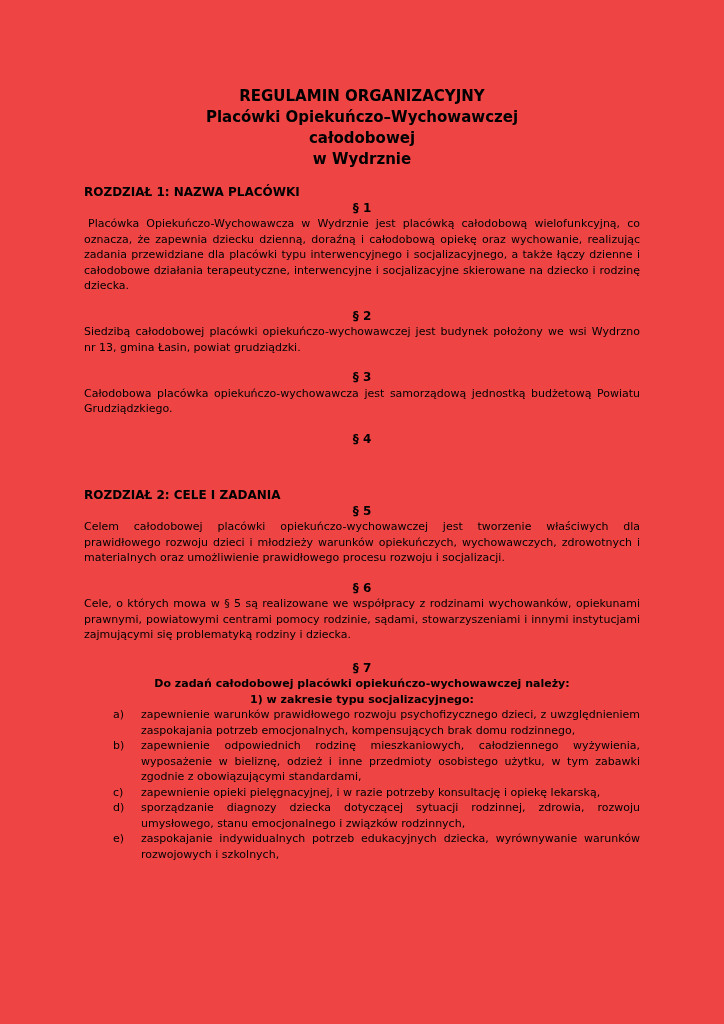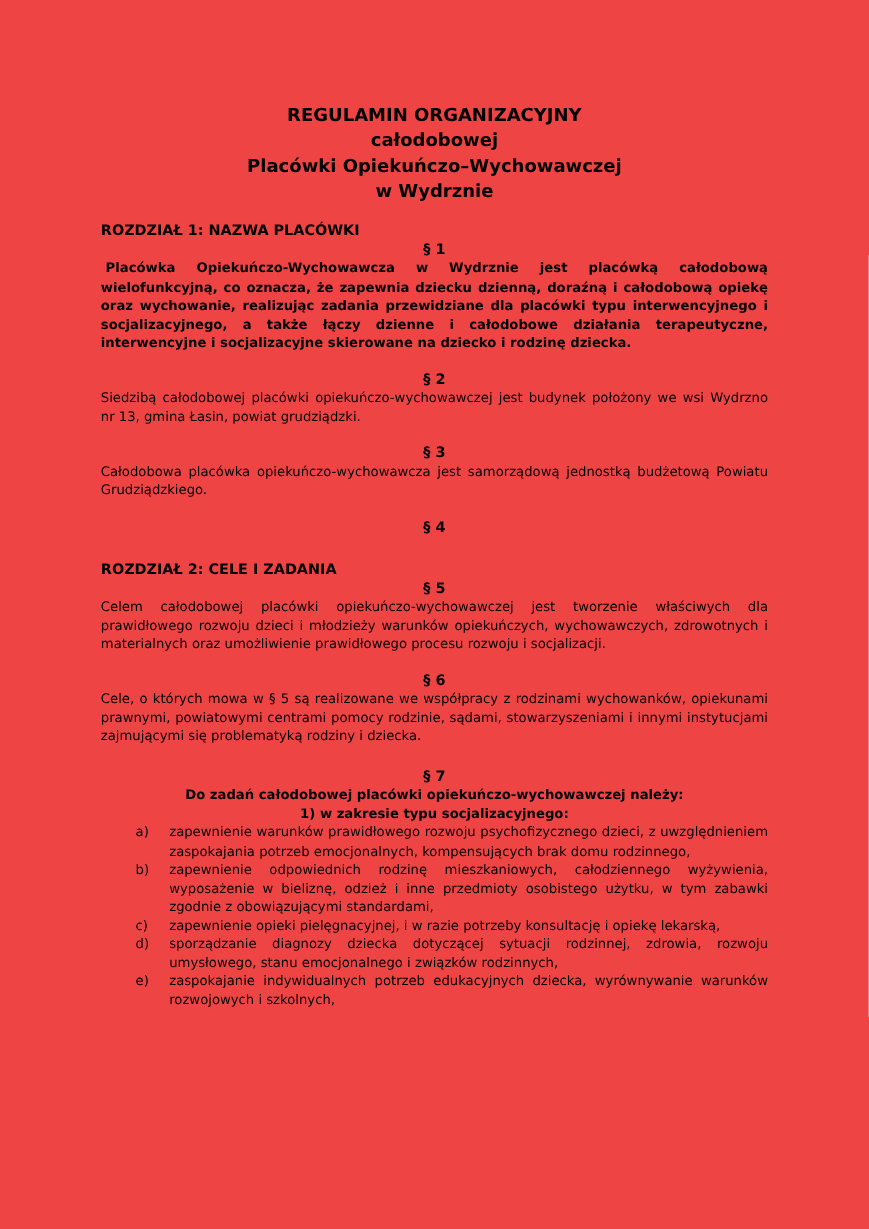--- a/index.html
+++ b/index.html
@@ -25,33 +25,33 @@
     font-weight: bold;
     font-size: 15px;
     line-height: 21px;
   }
   .chapter-heading {
     font-weight: bold;
     font-size: 12px;
     line-height: 15.5px;
   }
   .ch1 { margin-top: 15px; }
-  .ch2 { margin-top: 20px; }
+  .ch2 { margin-top: 41px; }
   .sec-marker {
     text-align: center;
     font-weight: bold;
     font-size: 12px;
     line-height: 15.5px;
   }
   .gap-std { margin-top: 15px; }
   .gap-lg  { margin-top: 18px; }
   .sec-text {
     text-align: justify;
   }
-  .indent-sm { text-indent: 4px; font-weight: bold; }
+  .indent-sm { text-indent: 4px; }
   .bold-line { font-weight: bold; text-align: center; }
   .list-item {
     display: flex;
     align-items: flex-start;
   }
   .list-label {
     flex: 0 0 28px;
     margin-left: 29px;
   }
   .list-text {
@@ -59,22 +59,22 @@
     text-align: justify;
   }
 </style>
 </head>
 <body>
 
 <div class="page">
 
   <div class="doc-title">
     <div>REGULAMIN ORGANIZACYJNY</div>
+    <div>Placówki Opiekuńczo–Wychowawczej</div>
     <div>całodobowej</div>
-    <div>Placówki Opiekuńczo–Wychowawczej</div>
     <div>w Wydrznie</div>
   </div>
 
   <div class="chapter-heading ch1">ROZDZIAŁ 1: NAZWA PLACÓWKI</div>
 
   <div class="sec-marker">§ 1</div>
   <div class="sec-text indent-sm">Placówka Opiekuńczo-Wychowawcza w Wydrznie jest placówką całodobową wielofunkcyjną, co oznacza, że zapewnia dziecku dzienną, doraźną i całodobową opiekę oraz wychowanie, realizując zadania przewidziane dla placówki typu interwencyjnego i socjalizacyjnego, a także łączy dzienne i całodobowe działania terapeutyczne, interwencyjne i socjalizacyjne skierowane na dziecko i rodzinę dziecka.</div>
 
   <div class="sec-marker gap-std">§ 2</div>
   <div class="sec-text">Siedzibą całodobowej placówki opiekuńczo-wychowawczej jest budynek położony we wsi Wydrzno nr 13, gmina Łasin, powiat grudziądzki.</div>

